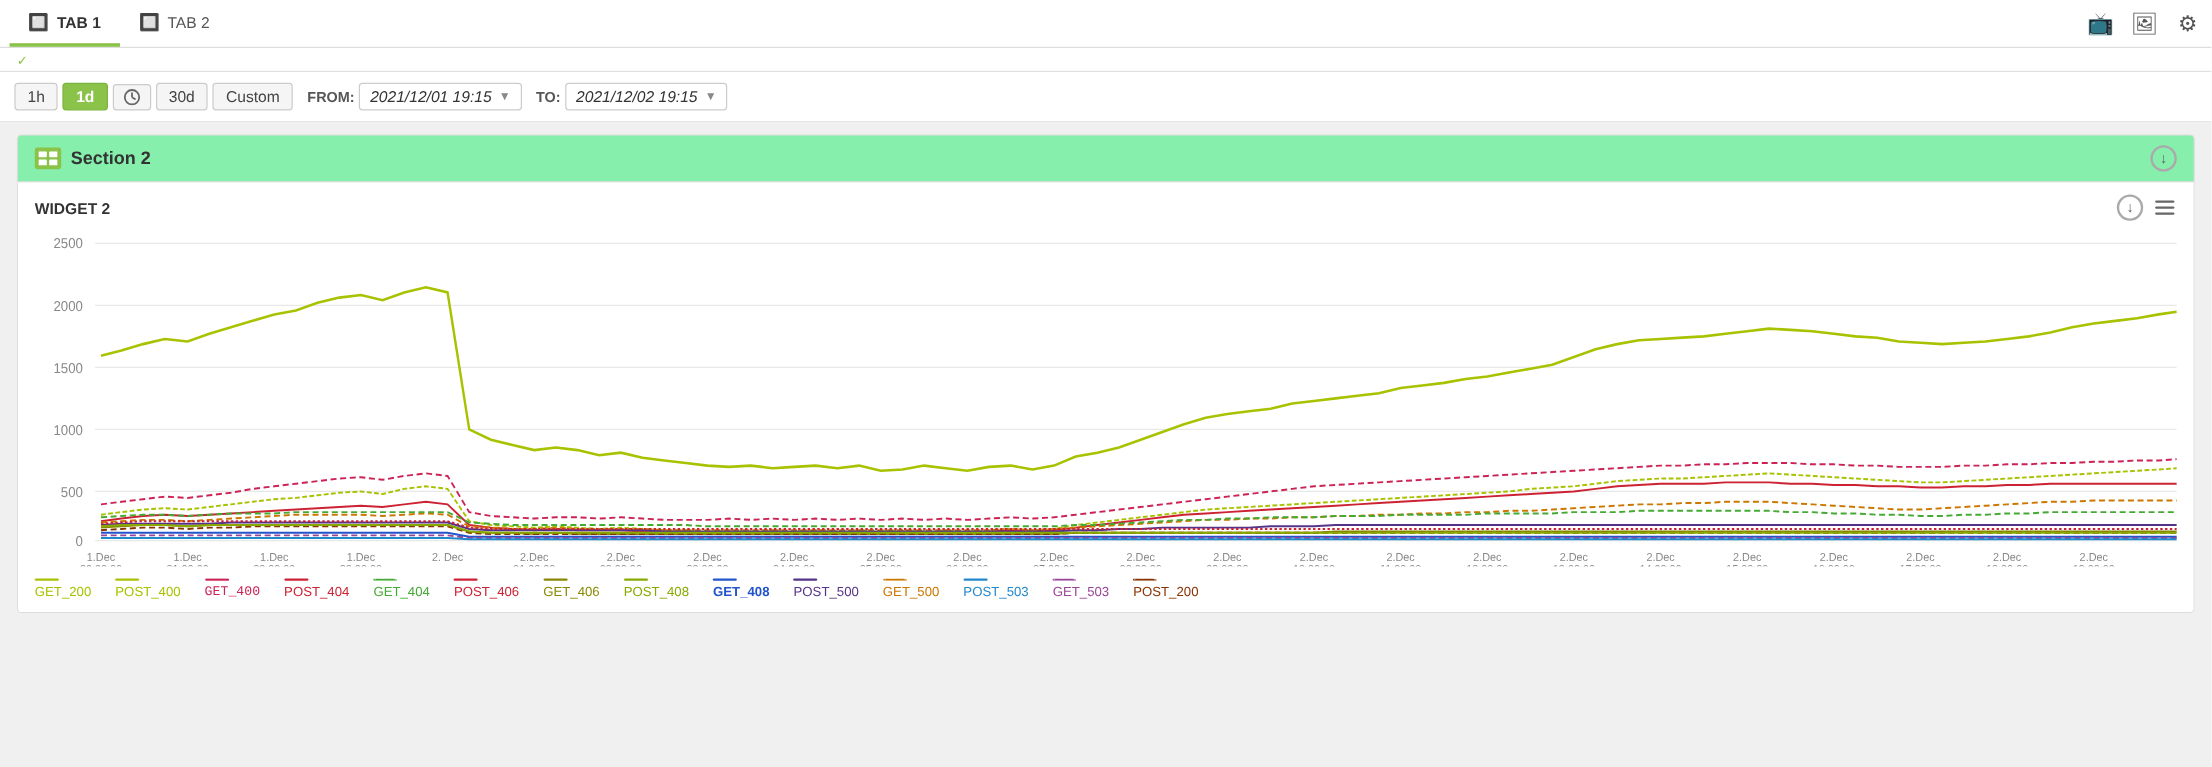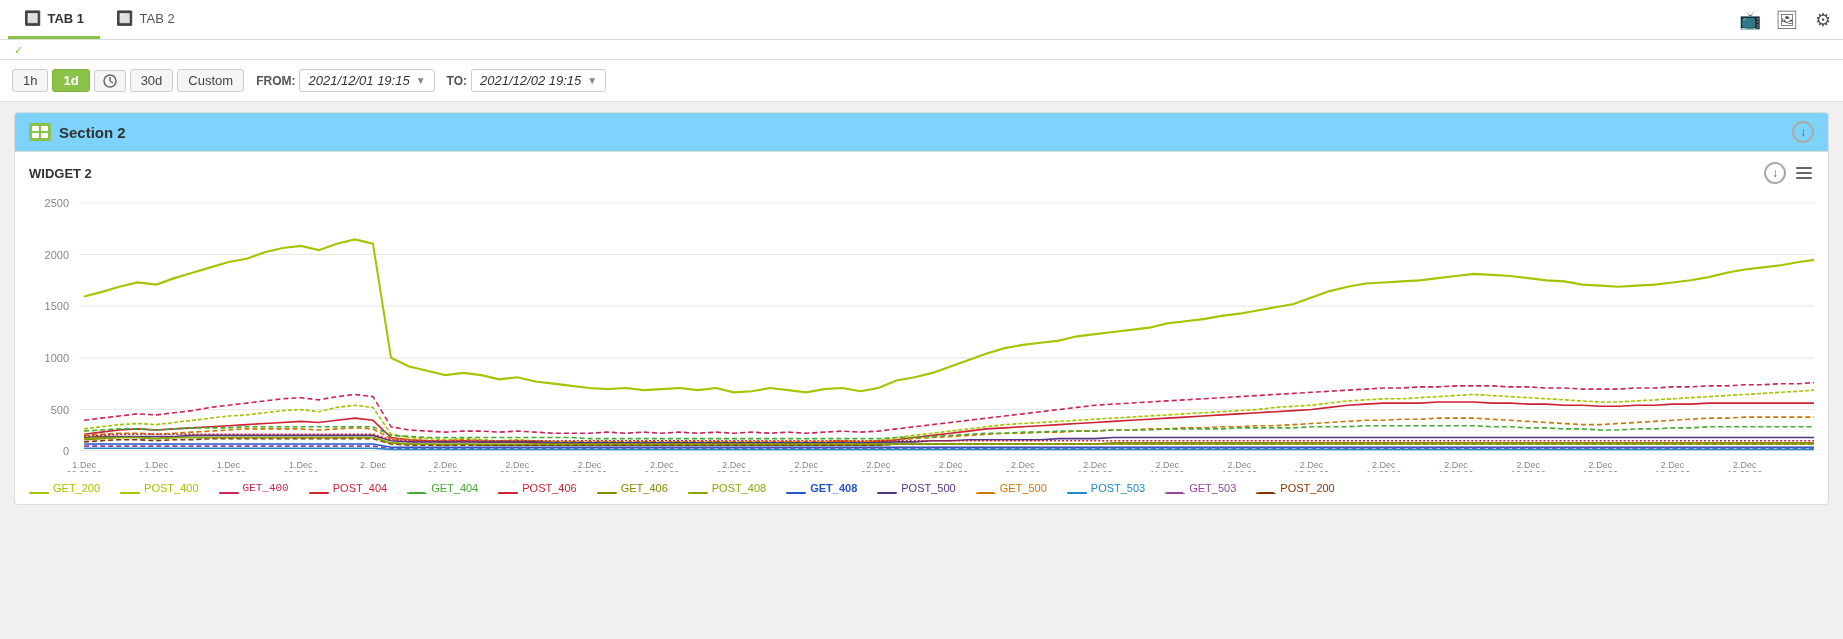--- a/index.html
+++ b/index.html
@@ -109,21 +109,21 @@
       padding: 10px 14px;
       background: #f0f0f0;
       min-height: calc(100vh - 82px);
     }
 
     
     .section-header {
       display: flex;
       align-items: center;
       justify-content: space-between;
-      background: #7dd3fc;
+      background: #86efac;
       border: 1px solid #ddd;
       border-radius: 4px 4px 0 0;
       padding: 8px 14px;
       margin-bottom: 0;
     }
     .section-title {
       display: flex;
       align-items: center;
       gap: 8px;
       font-size: 15px;
@@ -191,23 +191,24 @@
     
     .legend {
       display: flex;
       flex-wrap: wrap;
       gap: 6px 20px;
       margin-top: 6px;
       padding-top: 4px;
     }
     .legend-item {
       display: flex;
-      align-items: flex-end;
+      align-items: flex-start;
       gap: 4px;
       font-size: 11px;
+      flex-direction: column;
     }
     .legend-line {
       width: 20px;
       height: 2px;
       display: inline-block;
       border-radius: 1px;
     }
 
     
     .hamburger-icon {

